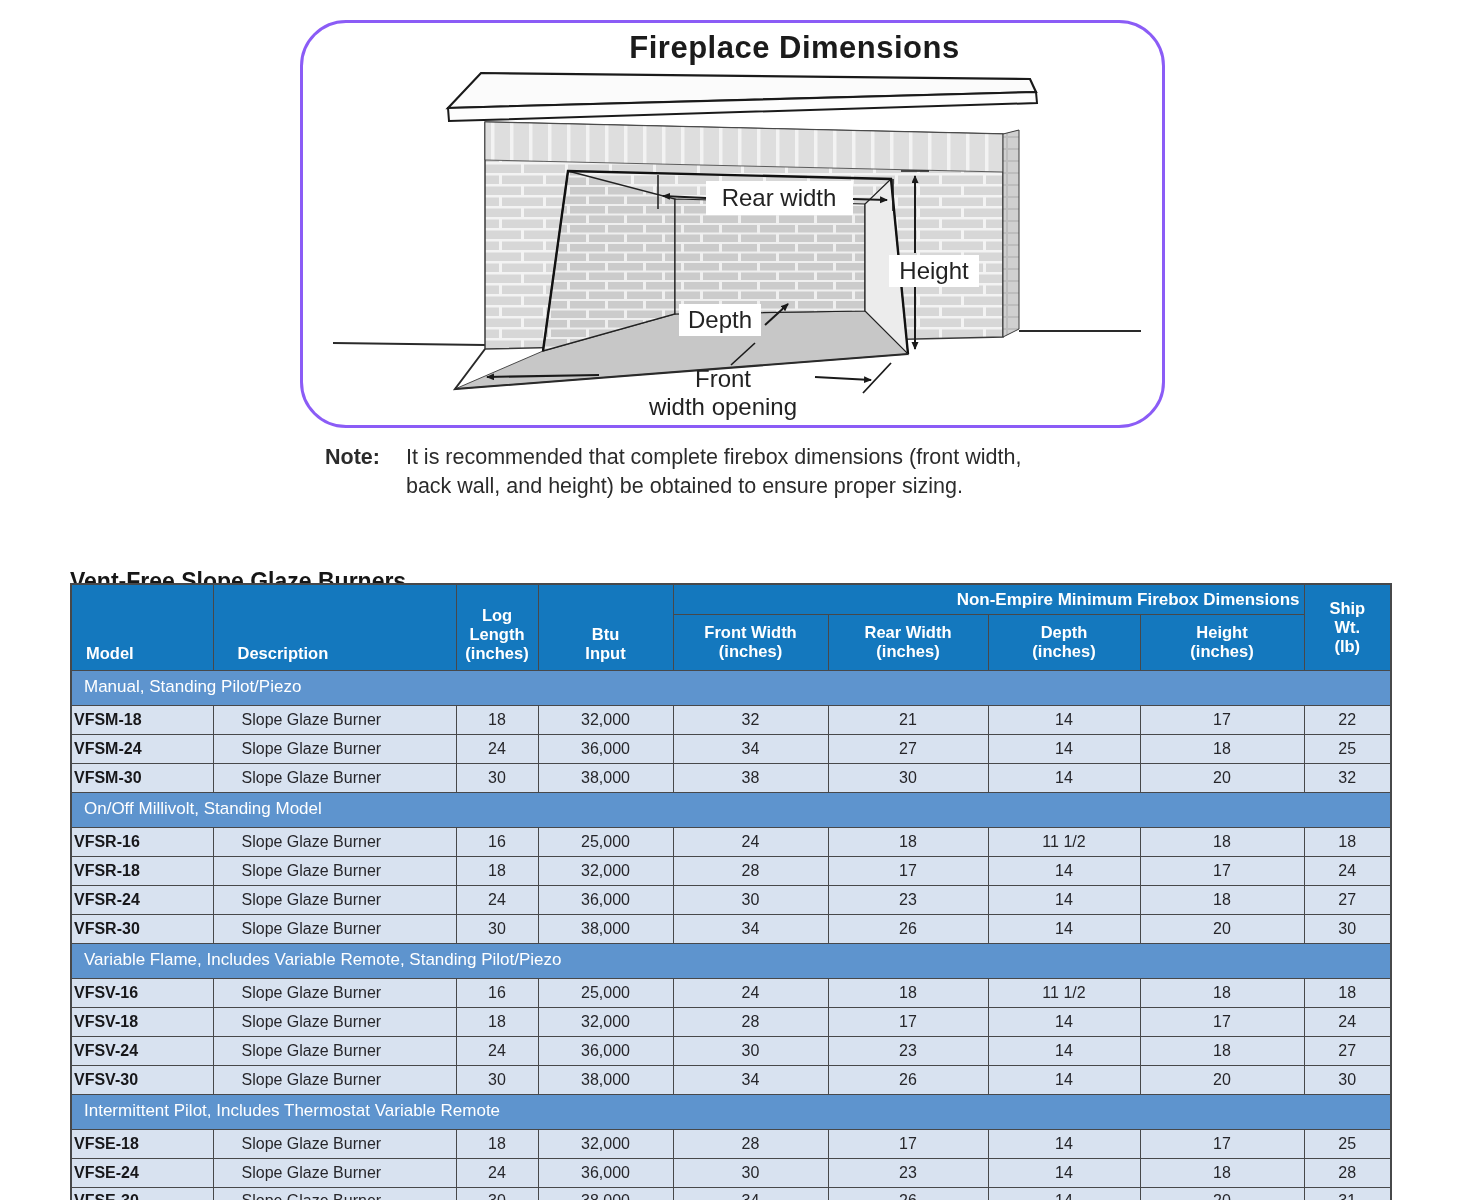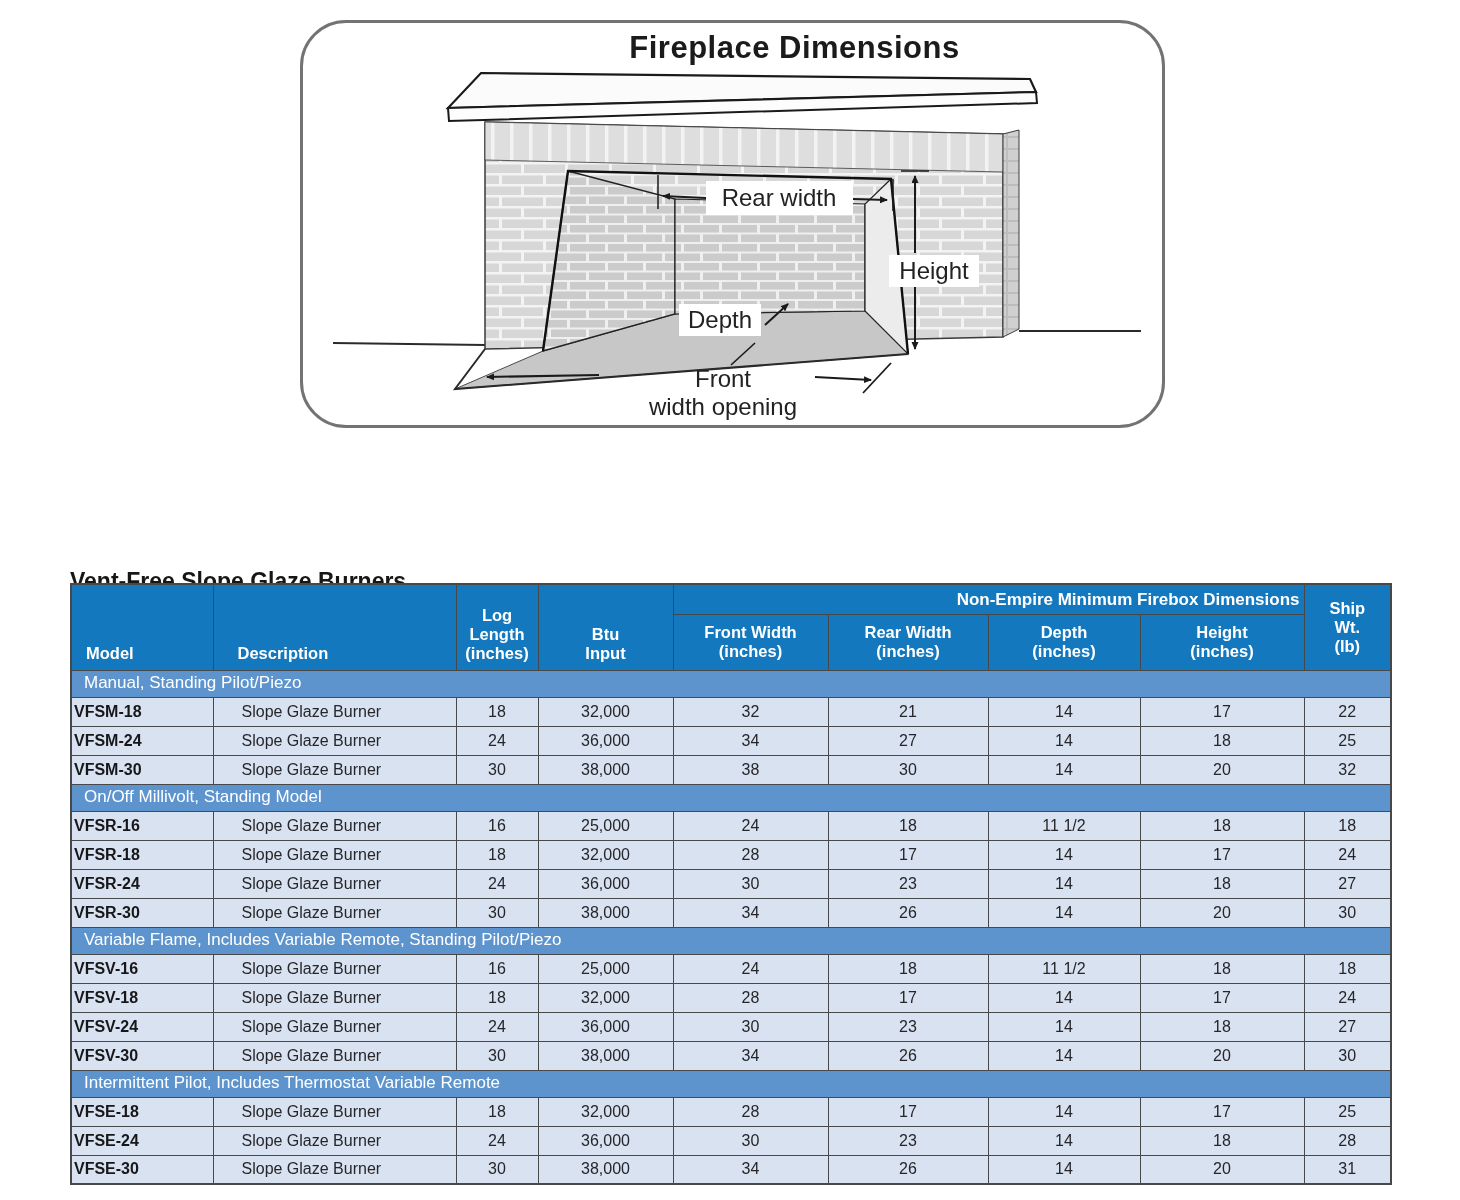--- a/index.html
+++ b/index.html
@@ -1,21 +1,21 @@
 <!DOCTYPE html>
 <html style="--header-blue: #1478BE; --band-blue: #5E94CE; --row-blue: #D8E2F0; --border-gray: #47484A;"><head>
 <meta charset="utf-8">
 <style>
   html,body{margin:0;padding:0;background:#ffffff;width:1460px;height:1200px;overflow:hidden;
             font-family:"Liberation Sans", sans-serif;color:#1c1c1e;}
   .page{position:relative;width:1460px;height:1200px;background:#fff;}
 
   
   .diagram-box{position:absolute;left:300px;top:20px;width:865px;height:408px;
-               border:3px solid #737373;border-radius:46px;background:#fff;box-sizing:border-box;}
+               border:3px solid #8b5cf6;border-radius:46px;background:#fff;box-sizing:border-box;}
   .diagram-title{position:absolute;top:7px;left:50%;transform:translateX(-50%);margin-left:62px;
                  font-size:31px;font-weight:bold;color:#1b1b1b;letter-spacing:.5px;white-space:nowrap;}
   .fp-svg{position:absolute;left:0px;top:30px;width:859px;height:372px;}
   .fp-label{font-size:24px;fill:#222;}
 
   
   .note{position:absolute;left:325px;top:443px;width:820px;display:flex;
         font-size:21.5px;line-height:29px;color:#2b2b2b;}
   .note-label{font-weight:bold;margin-right:26px;}
   .note-text{white-space:pre-line;}
@@ -27,21 +27,21 @@
                 font-size:16px;color:#26262a;}
   table.burners th, table.burners td{border:1px solid var(--border-gray,#47484A);box-sizing:border-box;}
   thead th{background:var(--header-blue,#1478BE);color:#fff;font-weight:bold;
            white-space:pre-line;line-height:19px;font-size:16.5px;padding:2px 4px;}
   th.h-group{height:30px;vertical-align:middle;font-size:17px;text-align:right;}
   th.h-bottom{vertical-align:bottom;padding-bottom:7px;margin-left:11px;}
   th.h-model,th.h-desc{text-align:left;padding-left:14px;}
   th.h-desc{padding-left:24px;}
   th.h-mid{vertical-align:middle;height:56px;}
   tr.section-row td{background:var(--band-blue,#5E94CE);color:#fff;font-size:17px;
-                    height:27px;padding:1px 0 2px 12px;text-align:left;}
+                    height:35px;padding:1px 0 2px 12px;text-align:left;}
   tr.data-row td{background:var(--row-blue,#D8E2F0);height:29px;text-align:center;padding:1px 2px;}
   tr.data-row td.c0{text-align:left;font-weight:bold;color:#17171a;}
   tr.data-row td.c1{text-align:left;padding-left:28px;}
 </style>
 </head>
 <body>
 
 <div class="page">
 
   <div class="diagram-box">
@@ -112,20 +112,25 @@
       <line x1="452" y1="290" x2="428" y2="312" stroke="#1a1a1a" stroke-width="1.6"></line>
 
       <line x1="296" y1="322" x2="184" y2="324" stroke="#1a1a1a" stroke-width="2" marker-end="url(#arr)"></line>
       <line x1="512" y1="324" x2="568" y2="327" stroke="#1a1a1a" stroke-width="2" marker-end="url(#arr)"></line>
       <line x1="560" y1="340" x2="588" y2="310" stroke="#1a1a1a" stroke-width="1.8"></line>
       <text x="420" y="334" text-anchor="middle" class="fp-label">Front</text>
       <text x="420" y="362" text-anchor="middle" class="fp-label">width opening</text>
     </svg>
   </div>
 
+  <div class="note">
+    <span class="note-label">Note:</span>
+    <span class="note-text">It is recommended that complete firebox dimensions (front width,
+back wall, and height) be obtained to ensure proper sizing.</span>
+  </div>
 
   <div class="table-title">Vent-Free Slope Glaze Burners</div>
 
   <table class="burners">
     <colgroup>
       <col style="width:142px">
         <col style="width:243px">
         <col style="width:82px">
         <col style="width:135px">
       <col style="width:155px">

